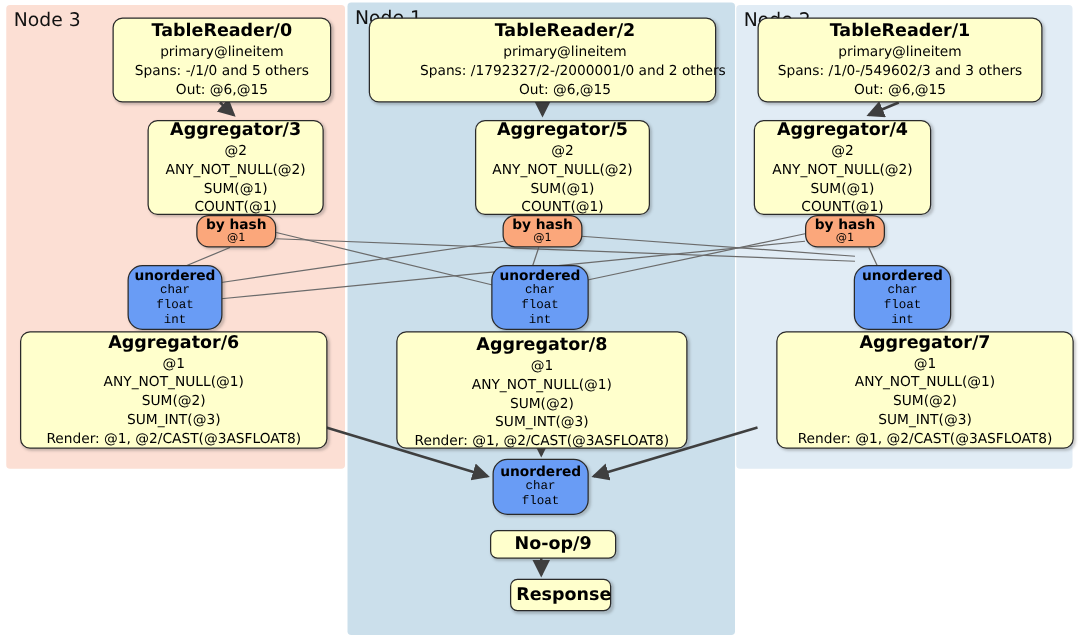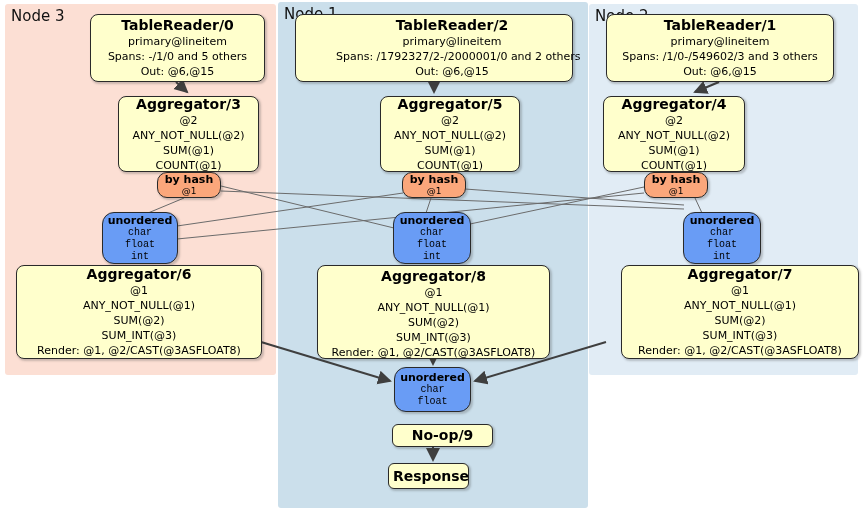--- a/index.html
+++ b/index.html
@@ -207,17 +207,17 @@
   </div>
 
   <div class="box sync" style="left:394px; top:367px; width:77px; height:45px;">
     <div class="stitle">unordered</div>
     <div class="sline">char</div>
     <div class="sline">float</div>
   </div>
   <div class="box processor" style="left:392px; top:412px; width:101px; height:23px; border-radius:6px;margin-top:12px;">
     <div class="ptitle">No-op/9</div>
   </div>
-  <div class="box processor" style="left:388px; top:463px; width:81px; height:26px; border-radius:6px;">
+  <div class="box processor" style="left:408px; top:463px; width:81px; height:26px; border-radius:6px;">
     <div class="ptitle">Response</div>
   </div>
 
 </div>
 
 </body></html>

